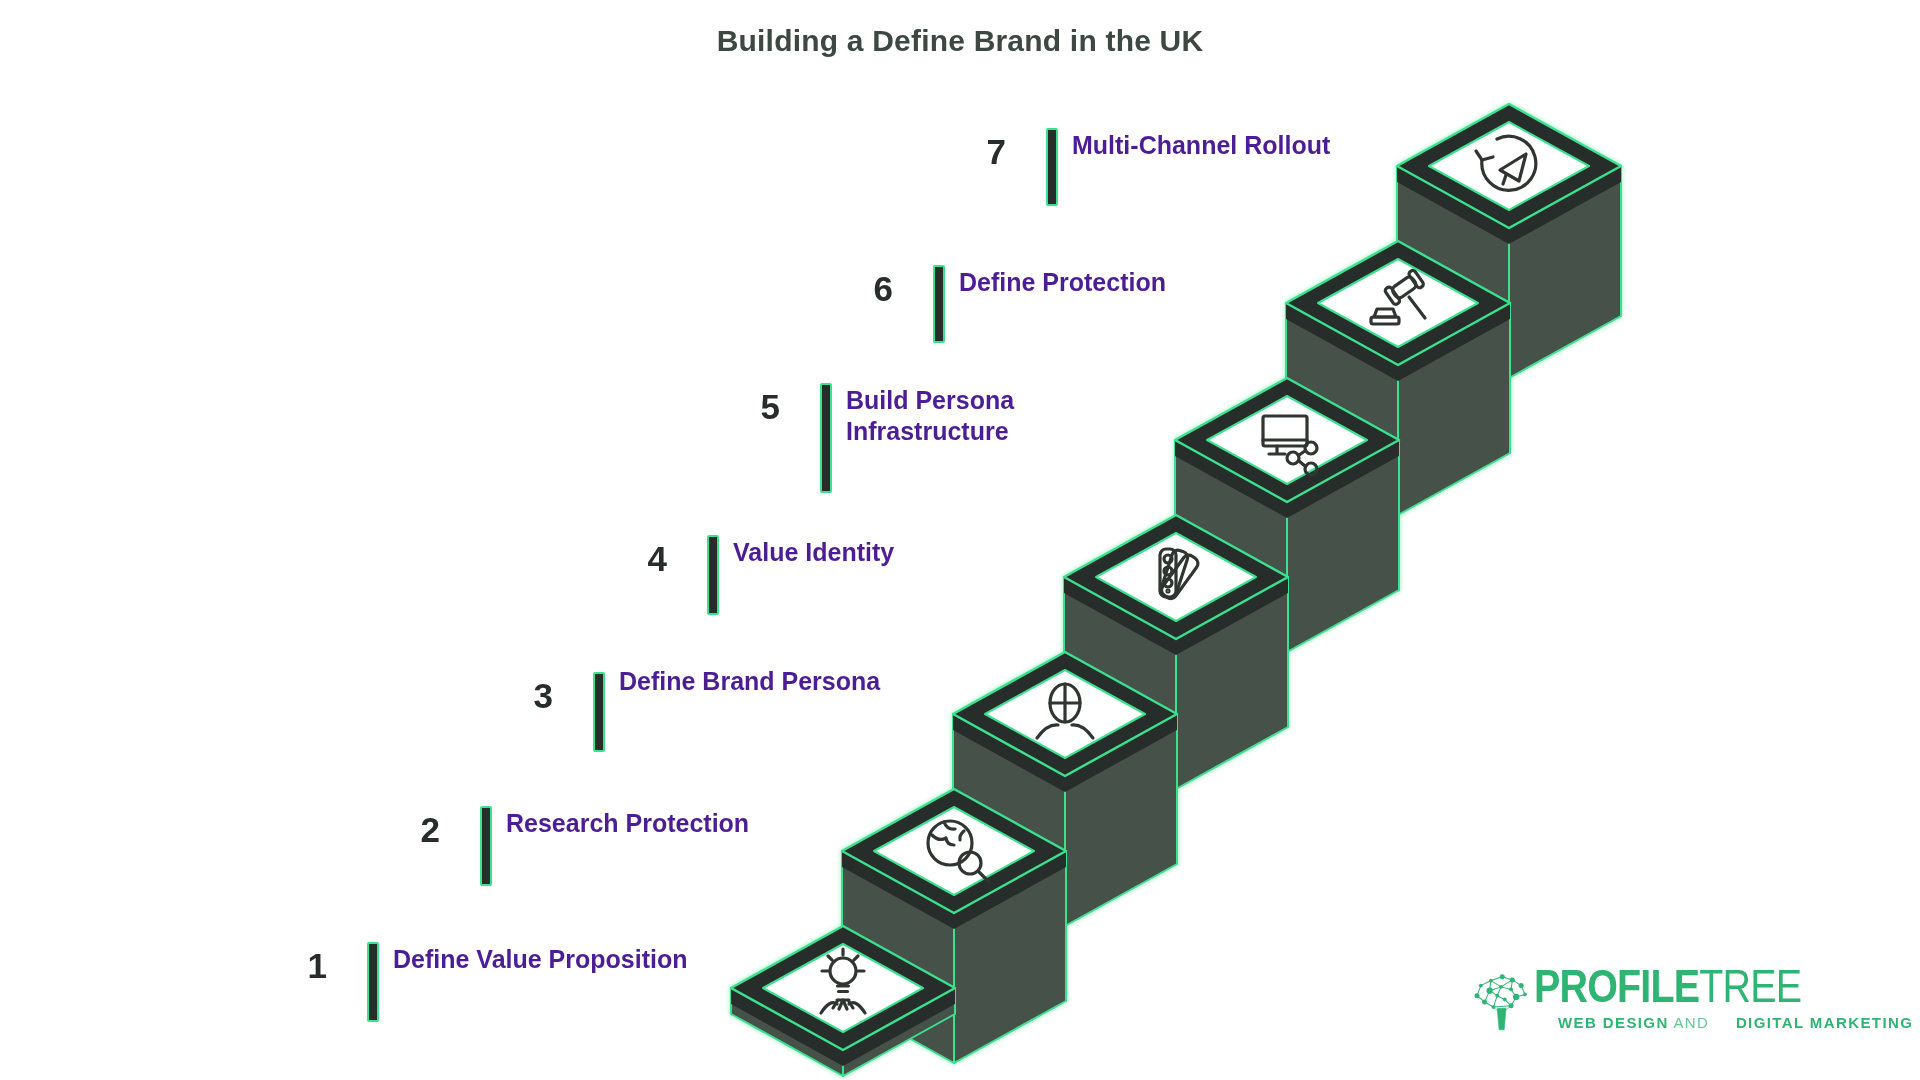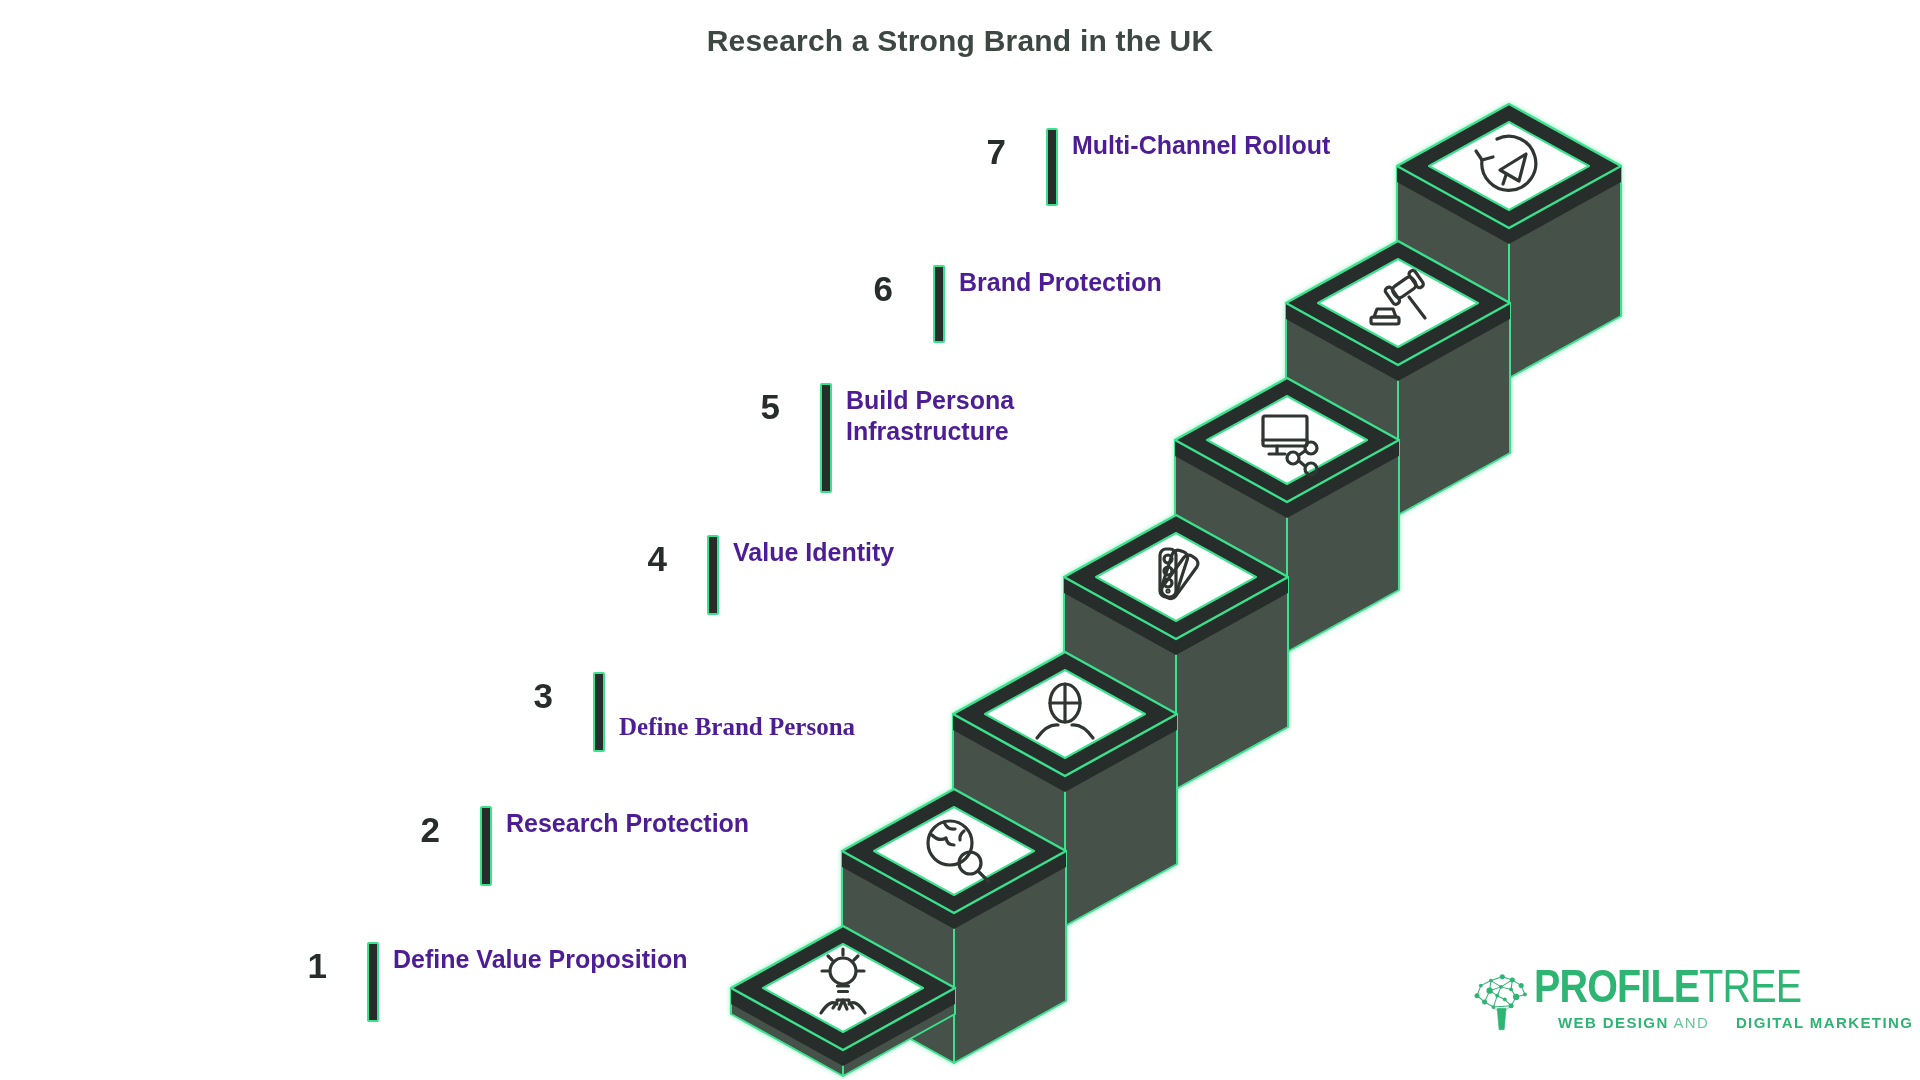--- a/index.html
+++ b/index.html
@@ -21,21 +21,21 @@
   .brand .b2{font-weight:normal;}
   .tagline{position:absolute;left:65px;top:58px;font-size:15px;color:#2FB573;
            letter-spacing:1.4px;white-space:nowrap;}
   .tagline .tb{font-weight:bold;margin-left:21px;}
   .tagline .tl{font-weight:normal;opacity:.75;}
 </style>
 </head>
 <body>
 
 <div class="canvas">
-  <div class="title">Research a Strong Brand in the UK</div>
+  <div class="title">Building a Define Brand in the UK</div>
 
   <svg id="stairs" class="glow" width="1920" height="1080" viewBox="0 0 1920 1080">
       <g>
         <polygon fill="#46514A" stroke="#3BE28E" stroke-width="2" stroke-linejoin="round" points="1397,166 1509,228 1509,378 1397,316"></polygon>
         <polygon fill="#46514A" stroke="#3BE28E" stroke-width="2" stroke-linejoin="round" points="1509,228 1621,166 1621,316 1509,378"></polygon>
         <polygon fill="#272D2A" points="1397,166 1509,228 1509,244 1397,182"></polygon>
         <polygon fill="#272D2A" points="1509,228 1621,166 1621,182 1509,244"></polygon>
         <polygon fill="#272D2A" stroke="#3BE28E" stroke-width="2.5" stroke-linejoin="round" points="1397,166 1509,104 1621,166 1509,228"></polygon>
         <polygon fill="#ffffff" stroke="#3BE28E" stroke-width="2" stroke-linejoin="round" points="1429,166 1509,122 1589,166 1509,210"></polygon>
         <g transform="translate(1467,124)" fill="none" stroke="#2F3531" stroke-width="3.2" stroke-linecap="round" stroke-linejoin="round">
@@ -146,30 +146,30 @@
 
   <div id="labels">
       <span class="num" style="left: 247px; top: 948px;">1</span>
       <span class="bar" style="left: 367px; top: 942px; height: 76px;"></span>
       <span class="lbl" style="left: 393px; top: 944px; width: 420px;">Define Value Proposition</span>
       <span class="num" style="left: 360px; top: 812px;">2</span>
       <span class="bar" style="left: 480px; top: 806px; height: 76px;"></span>
       <span class="lbl" style="left: 506px; top: 808px; width: 420px;">Research Protection</span>
       <span class="num" style="left: 473px; top: 678px;">3</span>
       <span class="bar" style="left: 593px; top: 672px; height: 76px;"></span>
-      <span class="lbl" style="left: 619px; top: 712px; width: 420px; font-family: Liberation Serif, serif;">Define Brand Persona</span>
+      <span class="lbl" style="left: 619px; top: 666px; width: 420px;">Define Brand Persona</span>
       <span class="num" style="left: 587px; top: 541px;">4</span>
       <span class="bar" style="left: 707px; top: 535px; height: 76px;"></span>
       <span class="lbl" style="left: 733px; top: 537px; width: 420px;">Value Identity</span>
       <span class="num" style="left: 700px; top: 389px;">5</span>
       <span class="bar" style="left: 820px; top: 383px; height: 106px;"></span>
       <span class="lbl" style="left: 846px; top: 385px; width: 230px;">Build Persona Infrastructure</span>
       <span class="num" style="left: 813px; top: 271px;">6</span>
       <span class="bar" style="left: 933px; top: 265px; height: 74px;"></span>
-      <span class="lbl" style="left: 959px; top: 267px; width: 420px;">Brand Protection</span>
+      <span class="lbl" style="left: 959px; top: 267px; width: 420px;">Define Protection</span>
       <span class="num" style="left: 926px; top: 134px;">7</span>
       <span class="bar" style="left: 1046px; top: 128px; height: 74px;"></span>
       <span class="lbl" style="left: 1072px; top: 130px; width: 420px;">Multi-Channel Rollout</span>
     </div>
 
   <div class="logo">
     <svg class="logo-icon" width="58" height="88" viewBox="0 0 92 96">
         <g stroke="#2FB573" stroke-width="1.6" fill="none">
           <line x1="48" y1="8" x2="30" y2="14"></line>
           <line x1="48" y1="8" x2="64" y2="13"></line>

